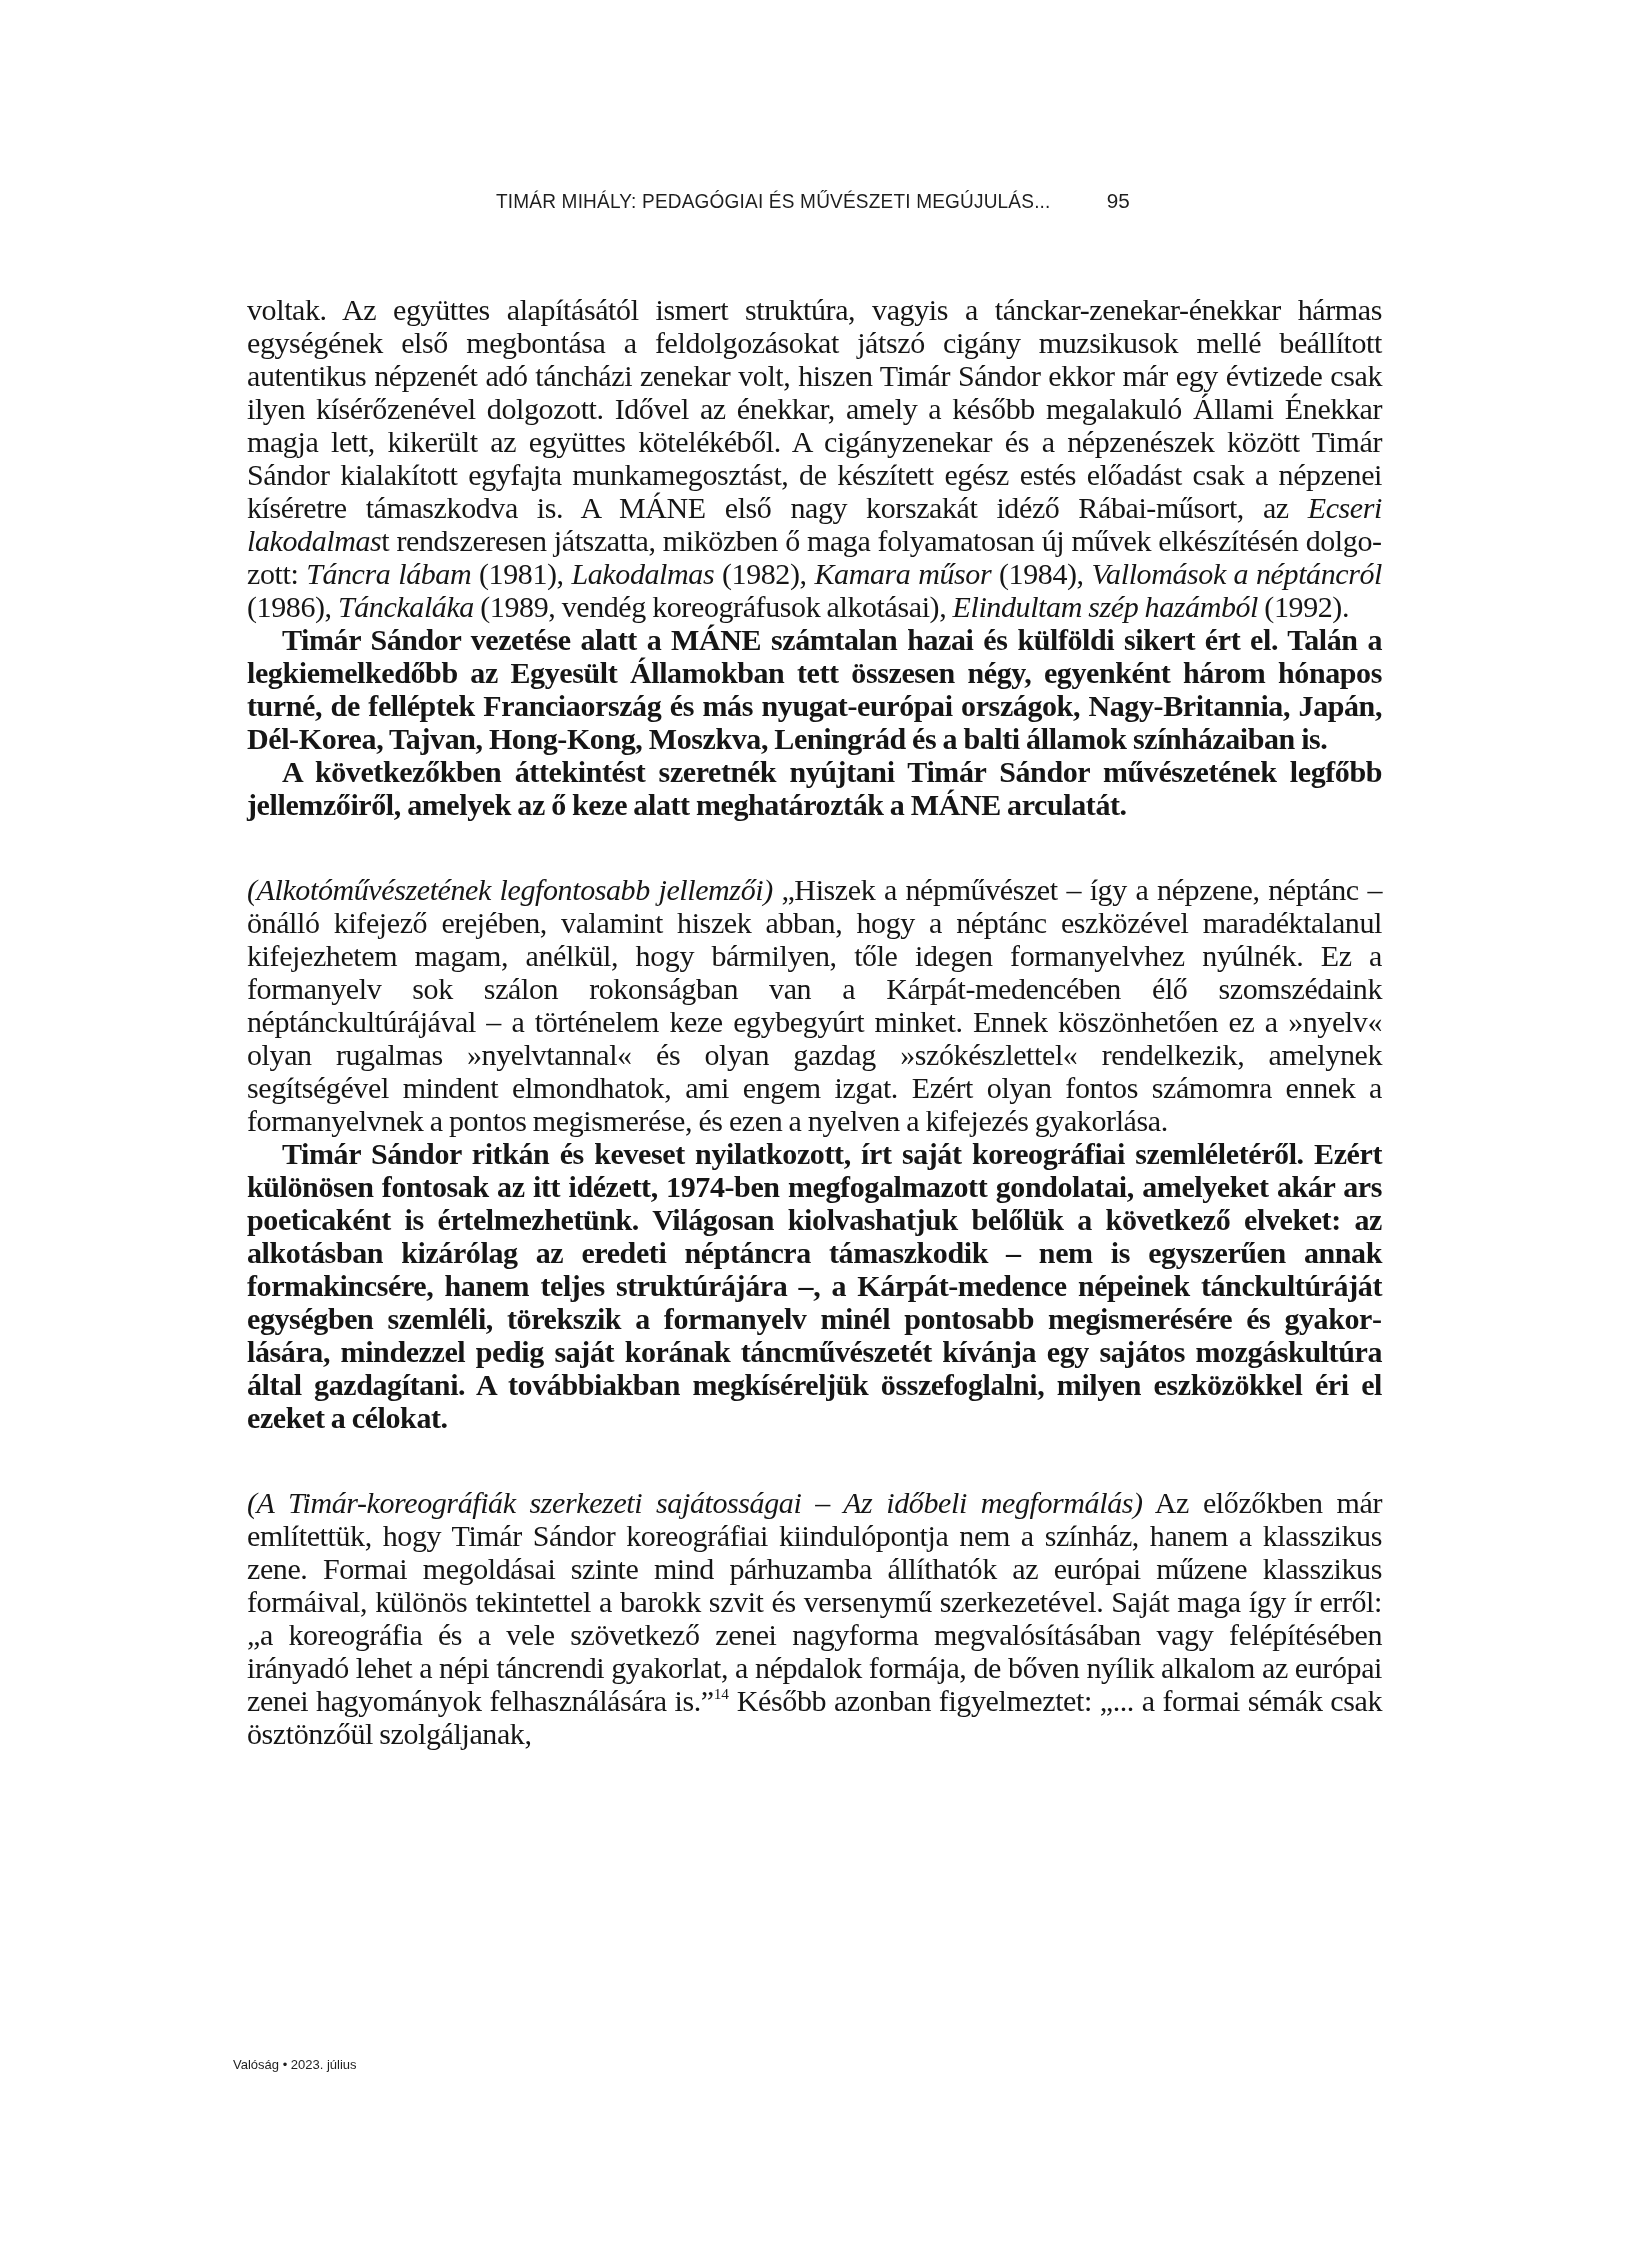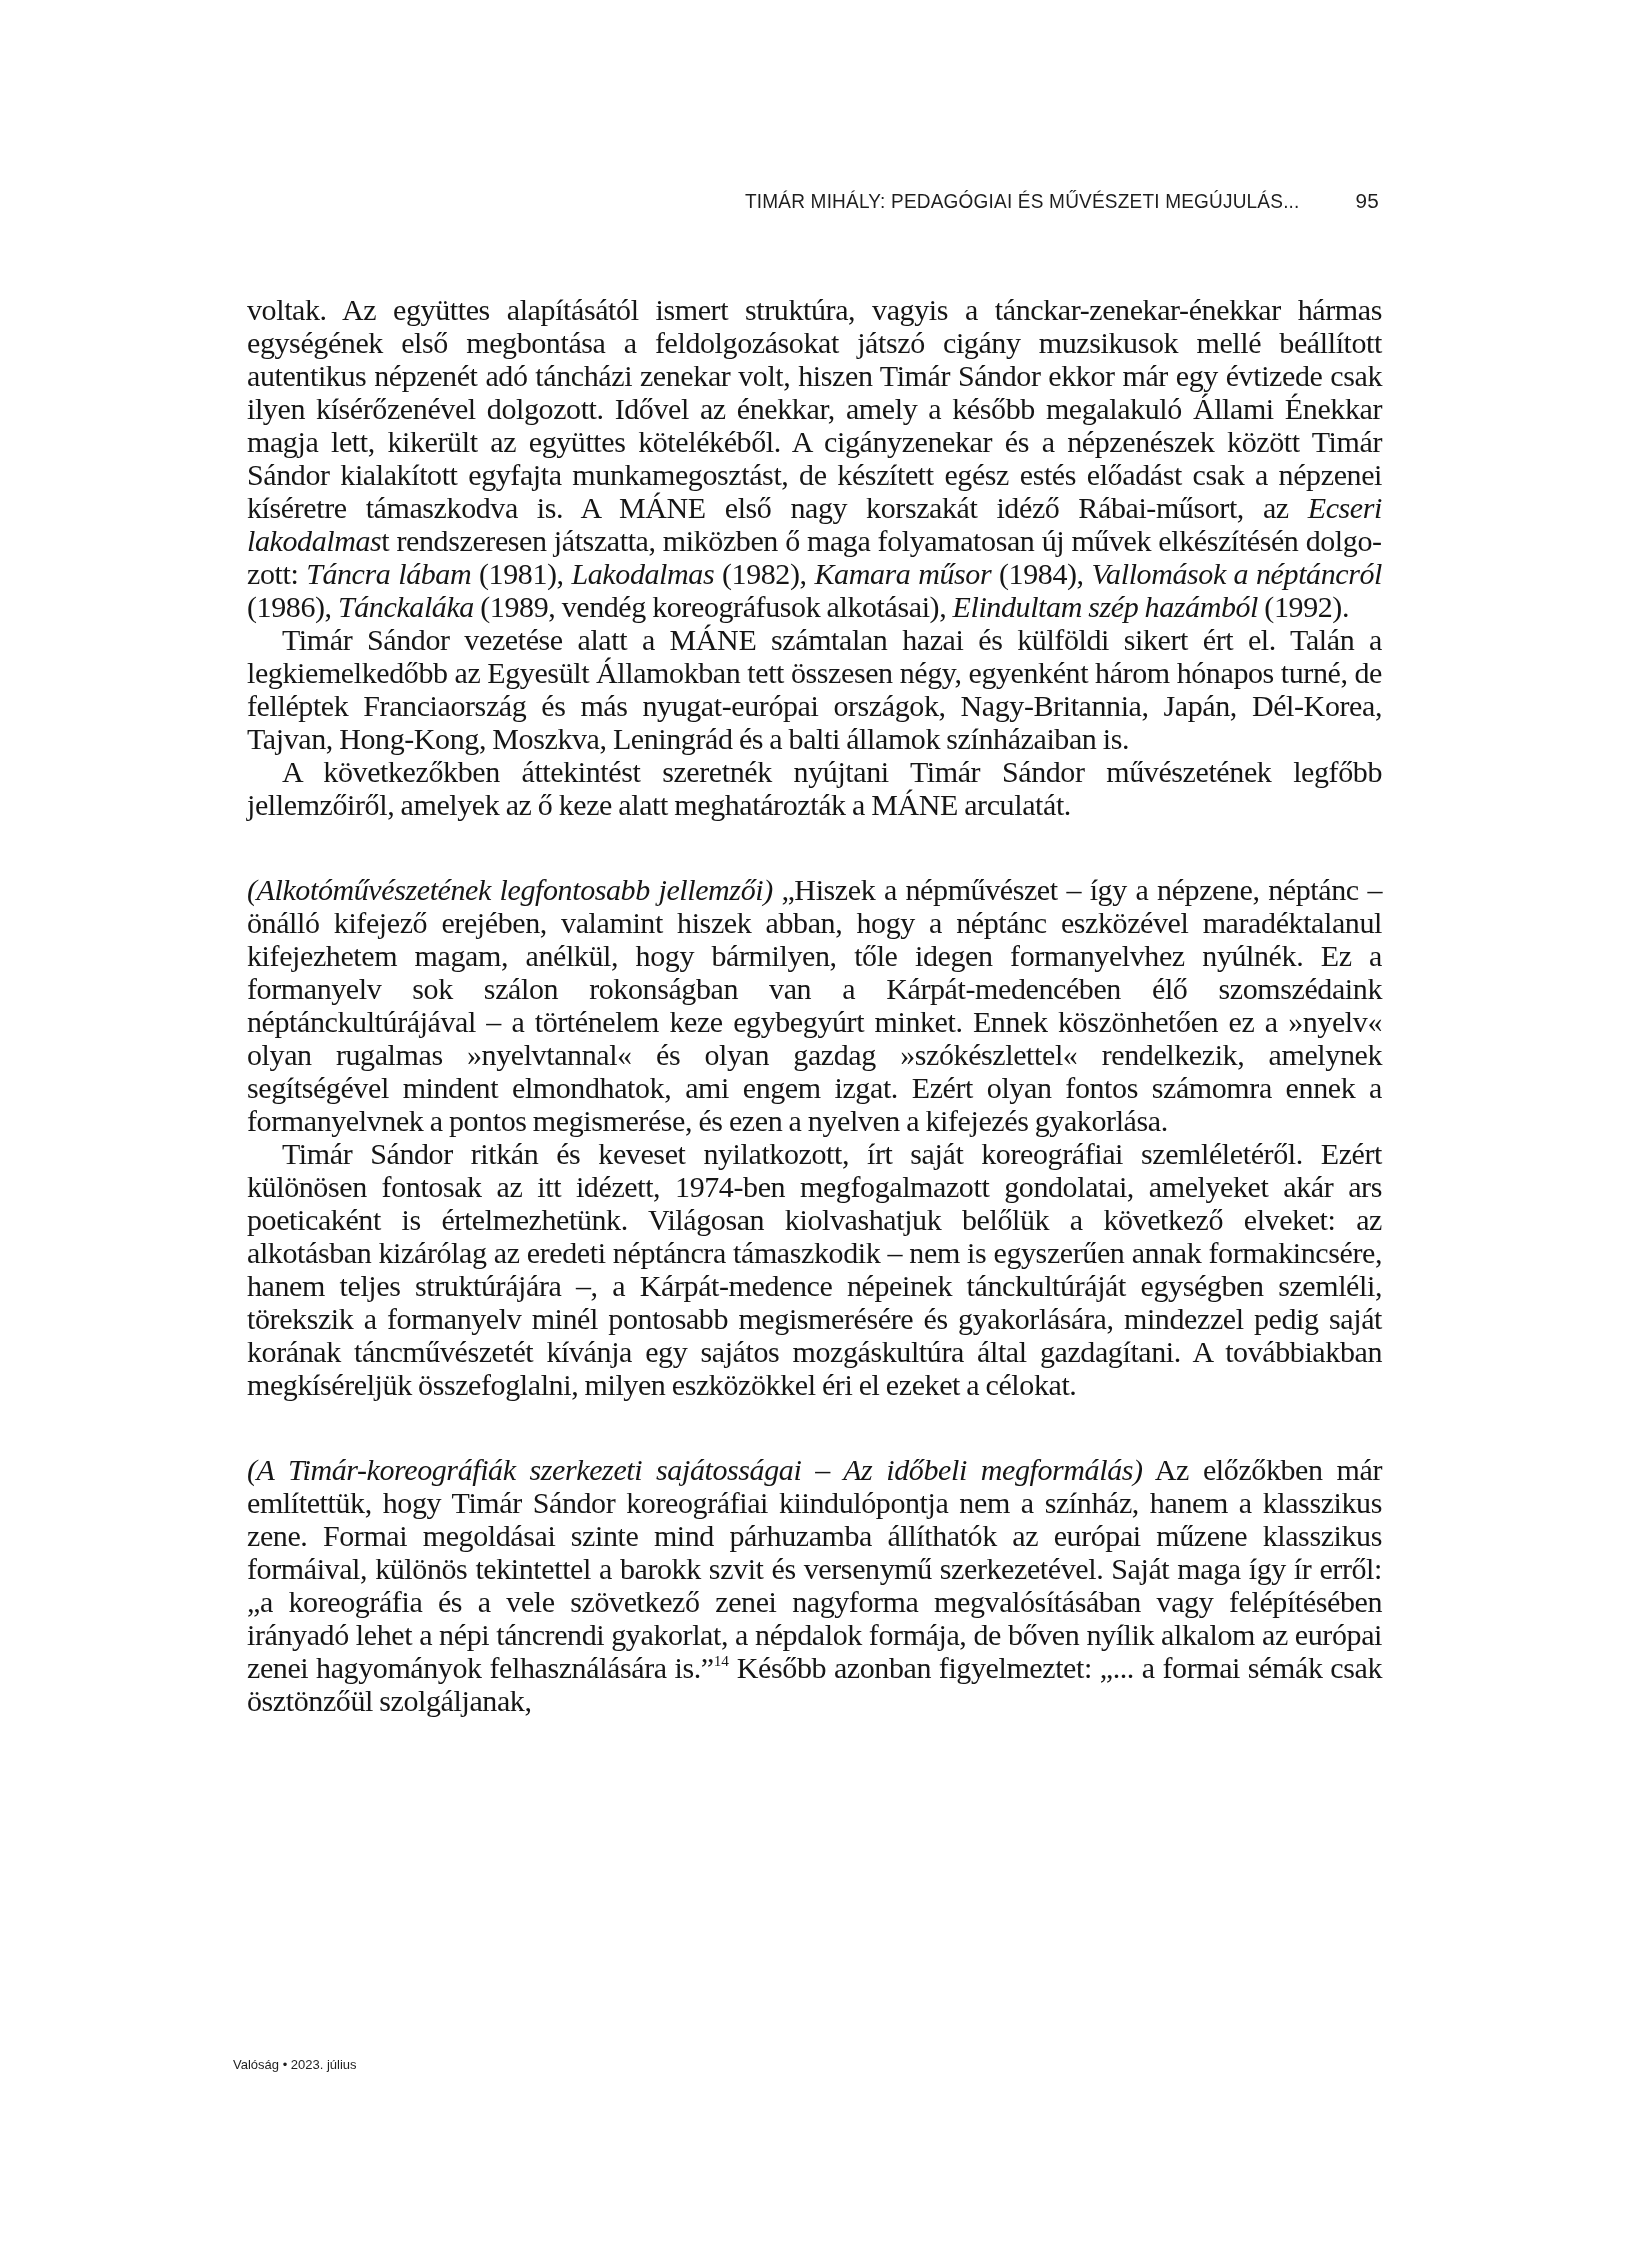--- a/index.html
+++ b/index.html
@@ -17,21 +17,21 @@
     .running-head {
       position: absolute;
       left: 247px;
       top: 189px;
       width: 1135px;
       font-family: "Liberation Sans", sans-serif;
       font-size: 20.7px;
       letter-spacing: 0.2px;
       color: #1e1e1e;
       display: flex;
-      justify-content: flex-end;
+      justify-content: center;
       align-items: baseline;
     }
     .running-head .title {
       transform: scaleX(0.92);
       transform-origin: left center;
       display: inline-block;
     }
     .running-head .pageno {
       padding-right: 3.1px;
       margin-left: 8px;
@@ -49,20 +49,21 @@
       letter-spacing: -0.4px;
       word-spacing: -0.8px;
     }
     .body-text p {
       margin: 0;
       text-align: justify;
       hyphens: manual;
     }
     .body-text p.indent {
       text-indent: 35px;
+      font-weight: bold;
     }
     .body-text p.section-start {
       margin-top: 52px;
     }
     .body-text em {
       font-style: italic;
     }
     .body-text sup {
       font-size: 15.3px;
       line-height: 0;

